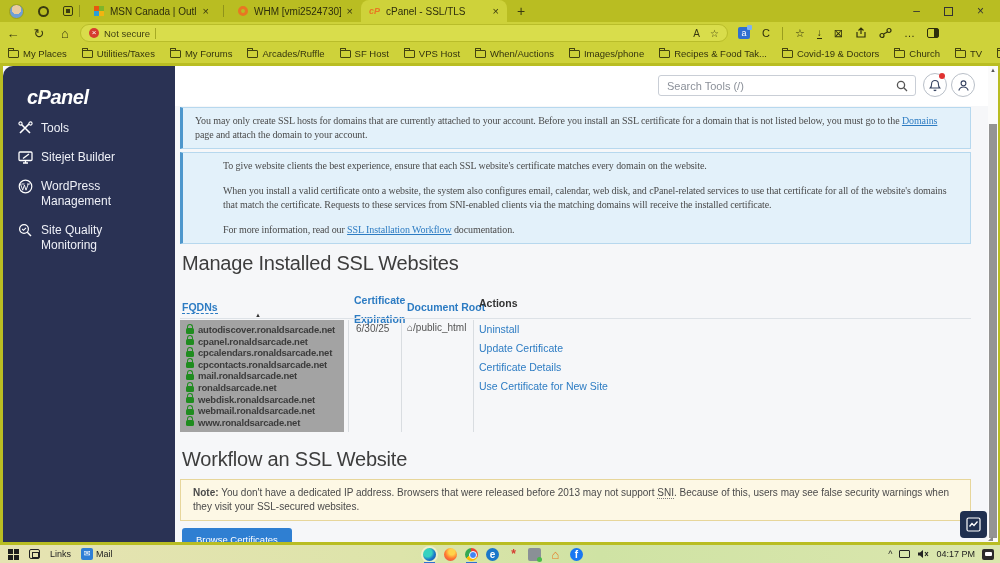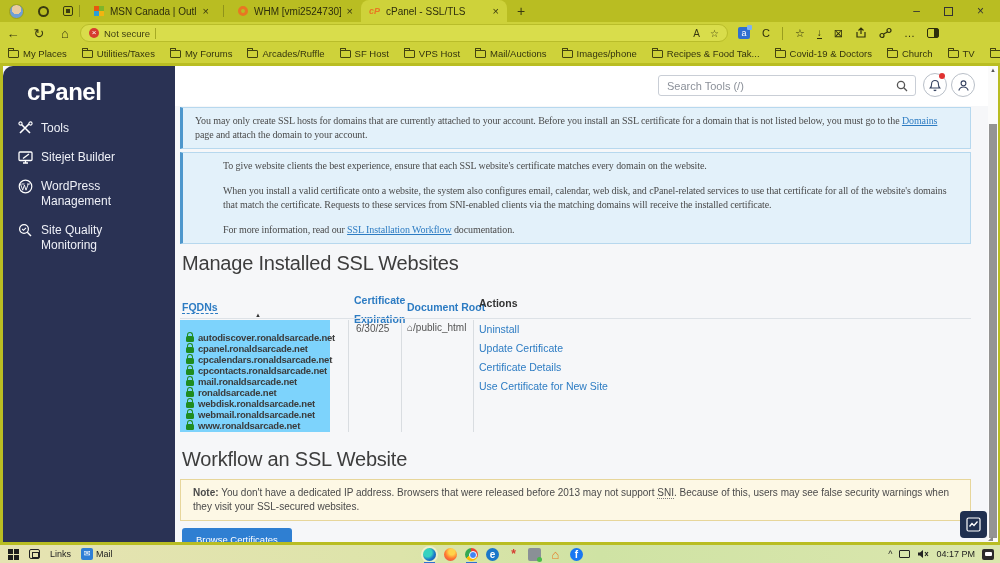--- a/index.html
+++ b/index.html
@@ -50,21 +50,21 @@
 
   
   .bookbar { position:absolute; left:0; top:44px; width:1000px; height:19px; background:#ced23a; display:flex; align-items:center; gap:15px; padding:0 8px; font-size:9.5px; color:#34340e; }
   .bm { display:flex; align-items:center; gap:4px; white-space:nowrap; }
   .fold { width:11px; height:8px; border:1px solid #43430f; border-radius:1px; position:relative; margin-top:1px; flex:0 0 auto; }
   .fold::before { content:""; position:absolute; top:-3px; left:-1px; width:4px; height:2px; border:1px solid #43430f; border-bottom:none; border-radius:1px 1px 0 0; }
 
   
   .page { position:absolute; left:3px; top:66px; width:995px; height:476px; background:#f6f7f9; overflow:hidden; }
   .sidebar { position:absolute; left:0; top:0; width:172px; height:476px; background:#2a3254; border-radius:10px 0 0 0; }
-  .logo { position:absolute; left:24px; top:12px; color:#fff; font-weight:bold; font-size:24px; letter-spacing:-0.5px; }
+  .logo { position:absolute; left:24px; top:20px; color:#fff; font-style:italic; font-weight:bold; font-size:20px; letter-spacing:-0.5px; }
   .nav { position:absolute; left:15px; top:55px; display:flex; flex-direction:column; gap:14px; }
   .navitem { display:flex; gap:8px; color:#eef0f7; font-size:12px; line-height:15px; align-items:flex-start; }
   .navitem svg { flex:0 0 auto; margin-top:0; }
   .navlabel { max-width:102px; }
 
   .pagehead { position:absolute; left:172px; top:0; width:813px; height:40px; background:#fff; }
   .search { position:absolute; left:655px; top:9px; width:258px; height:21px; border:1px solid #c9ced6; border-radius:3px; background:#fff; font-size:11px; color:#333; padding:0 24px 0 8px; font-family:"Liberation Sans",sans-serif; }
   .search::placeholder { color:#8b9099; }
   .mag { position:absolute; left:893px; top:14px; }
   .circbtn { position:absolute; top:7px; width:24px; height:24px; border:1px solid #b9bfc8; border-radius:50%; background:#fff; display:flex; align-items:center; justify-content:center; }
@@ -81,21 +81,21 @@
   a.lnk.ul { text-decoration:underline; }
 
   h2.sect { position:absolute; left:179px; font-size:20px; font-weight:400; color:#3d3d3d; letter-spacing:-0.2px; }
 
   
   .thead a { color:#2d7cc3; font-weight:bold; font-size:10.5px; text-decoration:none; }
   .fqdnhead { border-bottom:1px dashed #2d7cc3; }
   .sortcaret { position:absolute; left:252px; top:246px; font-size:6px; color:#333; }
   .headline { position:absolute; left:177px; top:252px; width:791px; height:1px; background:#dde2e7; }
   .colsep { position:absolute; top:254px; width:1px; height:112px; background:#d9dde1; }
-  .fqdncell { position:absolute; left:177px; top:254px; width:150px; height:112px; background:#7dd3fc; padding:12px 6px; display:flex; flex-direction:column; justify-content:space-around; }
+  .fqdncell { position:absolute; left:177px; top:254px; width:164px; height:112px; background:#a3a3a3; padding:4px 6px; display:flex; flex-direction:column; justify-content:space-around; }
   .fq { display:flex; align-items:center; gap:4px; font-size:9.5px; font-weight:bold; color:#3b3b3b; letter-spacing:-0.2px; white-space:nowrap; }
   .lock { position:relative; width:8px; height:6px; background:#1f8c1f; border-radius:1.5px; margin-top:2px; flex:0 0 auto; }
   .lock::before { content:""; position:absolute; left:0.5px; top:-4px; width:4px; height:4px; border:1.5px solid #1f8c1f; border-bottom:none; border-radius:3px 3px 0 0; }
   .cellsm { position:absolute; font-size:10px; color:#555; }
   .actions { position:absolute; left:476px; top:257px; display:flex; flex-direction:column; gap:7px; font-size:10.5px; }
 
   
   .notebox { position:absolute; left:177px; top:413px; width:791px; background:#fdf8e5; border:1px solid #e7d69b; padding:6px 12px; font-size:10px; line-height:14px; color:#4a4a4a; }
   .sni { border-bottom:1px dotted #777; }
   .bluebtn { position:absolute; left:179px; top:462px; background:#2f7fd2; color:#fff; border:none; border-radius:3px; font-size:9.5px; padding:6px 14px; font-family:"Liberation Sans",sans-serif; }
@@ -222,21 +222,21 @@
   <span class="bm">
       <span class="fold"></span>
       <span>SF Host</span>
     </span>
   <span class="bm">
       <span class="fold"></span>
       <span>VPS Host</span>
     </span>
   <span class="bm">
       <span class="fold"></span>
-      <span>Mail/Auctions</span>
+      <span>When/Auctions</span>
     </span>
   <span class="bm">
       <span class="fold"></span>
       <span>Images/phone</span>
     </span>
   <span class="bm">
       <span class="fold"></span>
       <span>Recipes &amp; Food Tak...</span>
     </span>
   <span class="bm">

